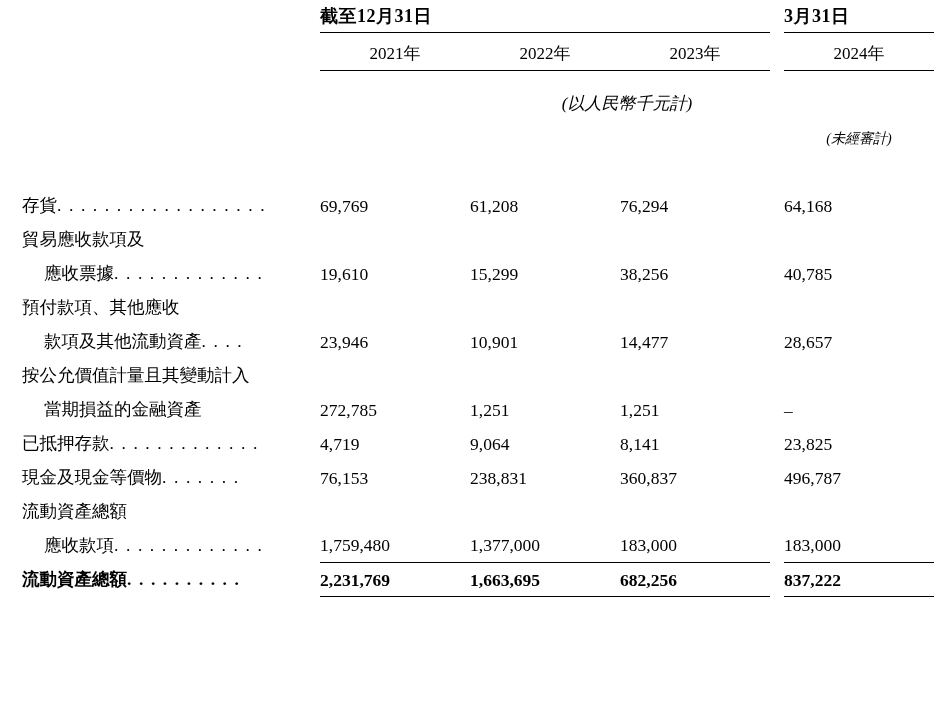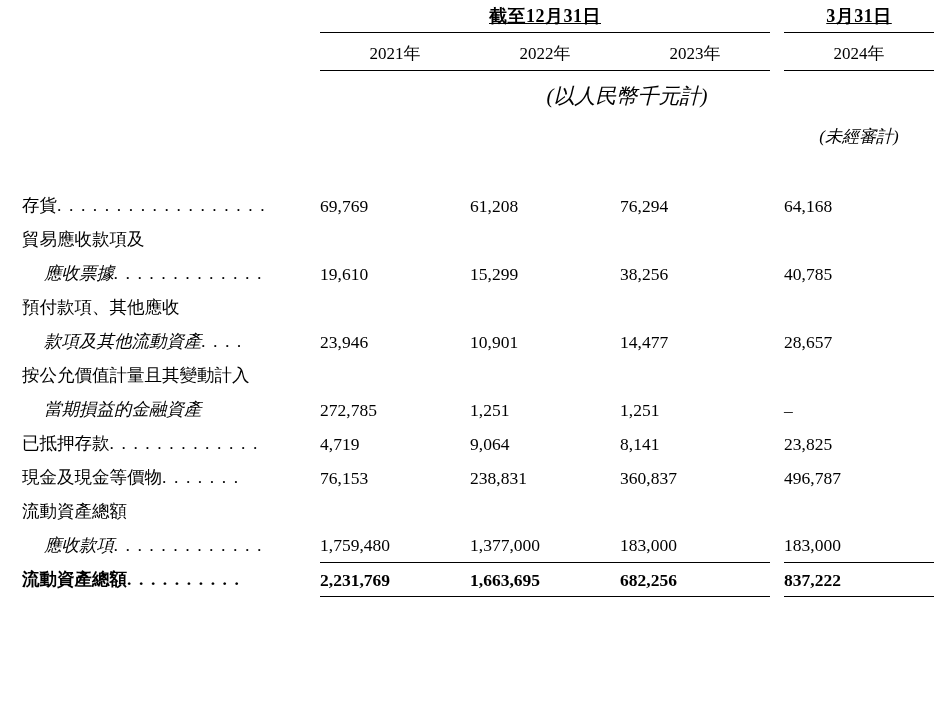--- a/index.html
+++ b/index.html
@@ -34,48 +34,47 @@
   col.c-num   { width: 150px; }
   col.c-gap   { width: 14px; }
 
   td, th {
     padding: 0;
     font-weight: normal;
     vertical-align: bottom;
   }
 
   .hdr-group {
-    text-align: center;
+    text-align: left;
     font-size: 18px;
     font-weight: bold;
     padding-bottom: 4px;
     border-bottom: 1.2px solid #000;
     letter-spacing: 0.5px;
-    text-decoration: underline;
   }
   .hdr-year {
     text-align: center;
     font-size: 17px;
     font-weight: normal;
     padding-top: 9px;
     padding-bottom: 5px;
     border-bottom: 1.2px solid #000;
   }
   .hdr-spacer { border: none; }
 
   .unit-row td {
     text-align: center;
-    font-size: 21px;
+    font-size: 17px;
     font-style: italic;
-    padding-top: 11px;
+    padding-top: 21px;
     padding-bottom: 2px;
   }
   .unaudited-row td {
     text-align: center;
-    font-size: 17px;
+    font-size: 14px;
     font-style: italic;
     padding-top: 13px;
     padding-bottom: 2px;
   }
 
   .blank-gap td { height: 38px; }
 
   .section-title {
     font-size: 18px;
     font-weight: bold;
@@ -84,21 +83,21 @@
     white-space: nowrap;
   }
 
   td.label {
     font-size: 17.5px;
     white-space: nowrap;
     padding-top: 5px;
     padding-bottom: 5px;
     overflow: hidden;
   }
-  td.label.indent { padding-left: 22px; font-style: italic; }
+  td.label.indent { padding-left: 22px; }
 
   td.num {
     font-size: 17.5px;
     padding-top: 5px;
     padding-bottom: 5px;
     padding-right: 2px;
     white-space: nowrap;
   }
 
   .dotleader {

